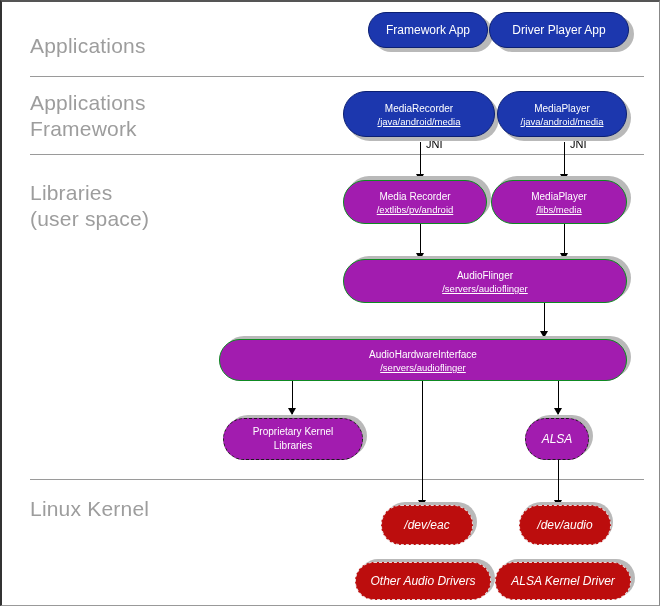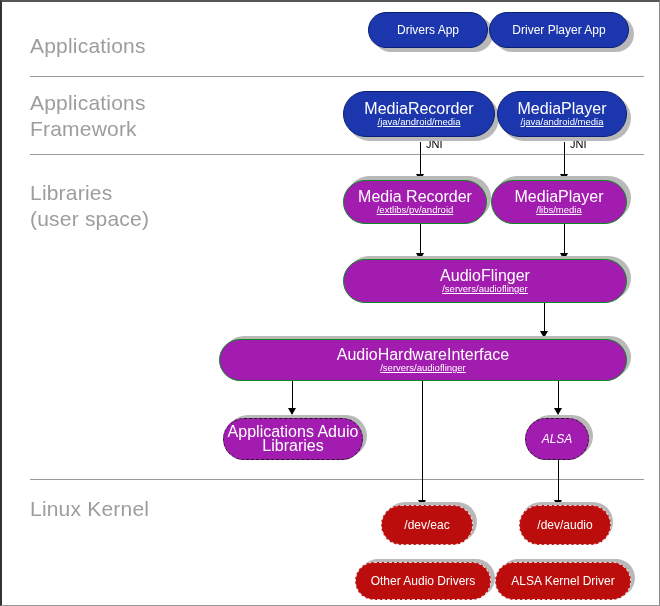--- a/index.html
+++ b/index.html
@@ -77,32 +77,32 @@
     font-size: 12px;
     line-height: 14px;
     white-space: nowrap;
   }
   .node .t2 {
     font-size: 9.5px;
     line-height: 11px;
     white-space: nowrap;
     text-decoration: underline;
   }
-  .node.two-line .t1 { font-size: 16px; }
+  .node.two-line .t1 { font-size: 10px; }
 
   .shadow {
     position: absolute;
     background: #b9b9b9;
     border-radius: 999px;
     z-index: 2;
   }
 
   .blue  { background: #1c37ae; border: 1px solid #0b1f72; }
   .green { background: #a21caf; border: 1px solid #0e8a22; }
-  .red   { background: #bc0d0d; border: 1px solid #8f0707; }
+  .red   { background: #bc0d0d; border: 1px solid #8f0707; font-style: italic; }
 
   .dashed-dark  { border: 1.5px dashed #1b1b1b; }
   .dashed-light { border: 1.5px dashed #e8d6d6; }
 </style>
 </head>
 <body>
 
 <div id="canvas">
 
   <div class="sep" style="left:28px; top:74px; width:614px;"></div>
@@ -157,21 +157,21 @@
   <div class="shadow" style="left:345px; top:254px; width:284px; height:44px;"></div>
   <div class="shadow" style="left:221px; top:334px; width:408px; height:42px;"></div>
   <div class="shadow" style="left:225px; top:413px; width:140px; height:42px;"></div>
   <div class="shadow" style="left:527px; top:413px; width:64px;  height:42px;"></div>
   <div class="shadow" style="left:383px; top:500px; width:92px;  height:40px;"></div>
   <div class="shadow" style="left:519px; top:500px; width:92px;  height:40px;"></div>
   <div class="shadow" style="left:357px; top:557px; width:136px; height:38px;"></div>
   <div class="shadow" style="left:497px; top:557px; width:136px; height:38px;"></div>
 
   <div class="node blue" style="left:366px; top:10px; width:120px; height:36px;">
-    <span class="t1">Drivers App</span>
+    <span class="t1">Framework App</span>
   </div>
 
   <div class="node blue" style="left:487px; top:10px; width:140px; height:36px;">
     <span class="t1">Driver Player App</span>
   </div>
 
   <div class="node blue two-line" style="left:341px; top:89px; width:152px; height:46px;">
     <span class="t1">MediaRecorder</span>
     <span class="t2">/java/android/media</span>
   </div>
@@ -195,21 +195,21 @@
     <span class="t1">AudioFlinger</span>
     <span class="t2">/servers/audioflinger</span>
   </div>
 
   <div class="node green two-line" style="left:217px; top:337px; width:408px; height:42px;">
     <span class="t1">AudioHardwareInterface</span>
     <span class="t2">/servers/audioflinger</span>
   </div>
 
   <div class="node green dashed-dark two-line" style="left:221px; top:416px; width:140px; height:42px;">
-    <span class="t1">Applications Aduio</span>
+    <span class="t1">Proprietary Kernel</span>
     <span class="t1">Libraries</span>
   </div>
 
   <div class="node green dashed-dark" style="left:523px; top:416px; width:64px; height:42px;font-style:italic;">
     <span class="t1">ALSA</span>
   </div>
 
   <div class="node red dashed-light" style="left:379px; top:503px; width:92px; height:40px;">
     <span class="t1">/dev/eac</span>
   </div>

